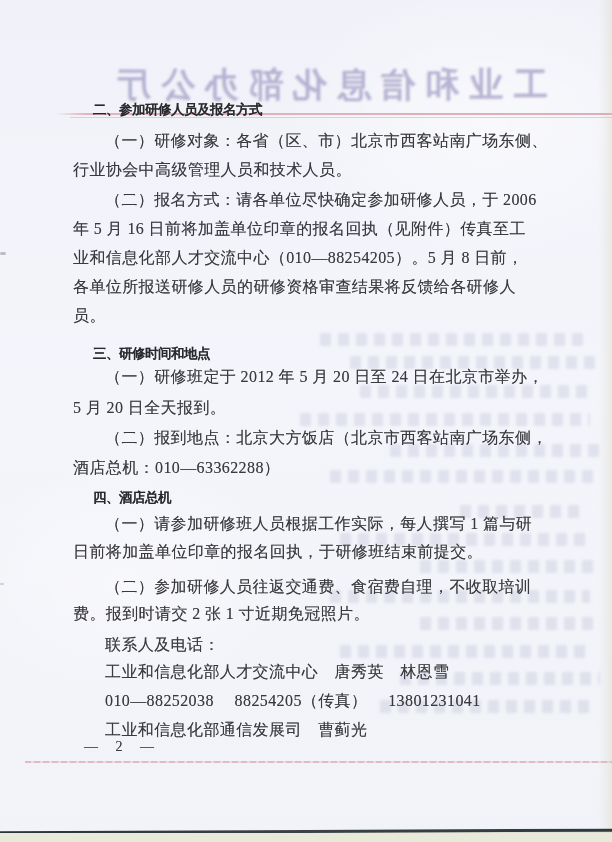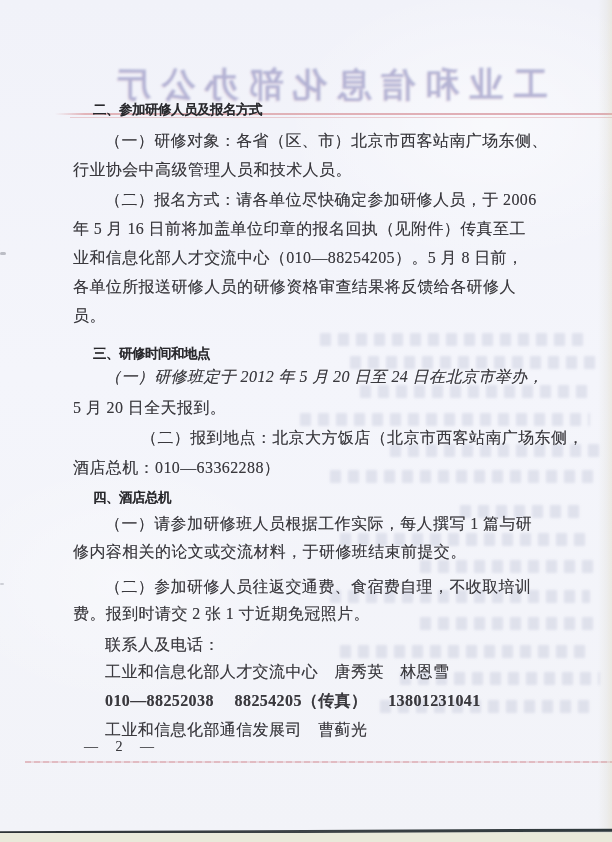--- a/index.html
+++ b/index.html
@@ -106,32 +106,32 @@
     <div class="content">
         <div class="line heading" style="left: 93px; top: 101px;">二、参加研修人员及报名方式</div>
         <div class="line" style="left: 105px; top: 131px;">（一）研修对象：各省（区、市）北京市西客站南广场东侧、</div>
         <div class="line" style="left: 73px; top: 160px;">行业协会中高级管理人员和技术人员。</div>
         <div class="line" style="left: 105px; top: 190px;">（二）报名方式：请各单位尽快确定参加研修人员，于 2006</div>
         <div class="line" style="left: 73px; top: 219px;">年 5 月 16 日前将加盖单位印章的报名回执（见附件）传真至工</div>
         <div class="line" style="left: 73px; top: 248px;">业和信息化部人才交流中心（010—88254205）。5 月 8 日前，</div>
         <div class="line" style="left: 73px; top: 277px;">各单位所报送研修人员的研修资格审查结果将反馈给各研修人</div>
         <div class="line" style="left: 73px; top: 306px;">员。</div>
         <div class="line heading" style="left: 93px; top: 337px; margin-top: 8px;">三、研修时间和地点</div>
-        <div class="line" style="left: 105px; top: 367px; font-style: italic;">（一）研修班定于 2012 年 5 月 20 日至 24 日在北京市举办，</div>
+        <div class="line" style="left: 105px; top: 367px;">（一）研修班定于 2012 年 5 月 20 日至 24 日在北京市举办，</div>
         <div class="line" style="left: 73px; top: 398px;">5 月 20 日全天报到。</div>
-        <div class="line" style="left: 105px; top: 428px; margin-left: 36px;">（二）报到地点：北京大方饭店（北京市西客站南广场东侧，</div>
+        <div class="line" style="left: 105px; top: 428px;">（二）报到地点：北京大方饭店（北京市西客站南广场东侧，</div>
         <div class="line" style="left: 73px; top: 458px;">酒店总机：010—63362288）</div>
         <div class="line heading" style="left: 93px; top: 489px;">四、酒店总机</div>
         <div class="line" style="left: 105px; top: 514px;">（一）请参加研修班人员根据工作实际，每人撰写 1 篇与研</div>
-        <div class="line" style="left: 73px; top: 542px;">修内容相关的论文或交流材料，于研修班结束前提交。</div>
+        <div class="line" style="left: 73px; top: 542px;">日前将加盖单位印章的报名回执，于研修班结束前提交。</div>
         <div class="line" style="left: 105px; top: 577px;">（二）参加研修人员往返交通费、食宿费自理，不收取培训</div>
         <div class="line" style="left: 73px; top: 604px;">费。报到时请交 2 张 1 寸近期免冠照片。</div>
         <div class="line" style="left: 105px; top: 635px;">联系人及电话：</div>
         <div class="line" style="left: 105px; top: 662px; text-align: center;">工业和信息化部人才交流中心　唐秀英　林恩雪</div>
-        <div class="line" style="left: 105px; top: 691px; font-weight: bold;">010—88252038　 88254205（传真）　 13801231041</div>
+        <div class="line" style="left: 105px; top: 691px;">010—88252038　 88254205（传真）　 13801231041</div>
         <div class="line" style="left: 105px; top: 720px;">工业和信息化部通信发展司　曹蓟光</div>
         <div class="line pagenum" style="left: 84px; top: 739px;">— 2 —</div>
       </div>
 
     <div class="bleed-rule-bottom"></div>
 
     <div class="speck1"></div>
     <div class="speck2"></div>
     <div class="edge-right"></div>
   </div>

